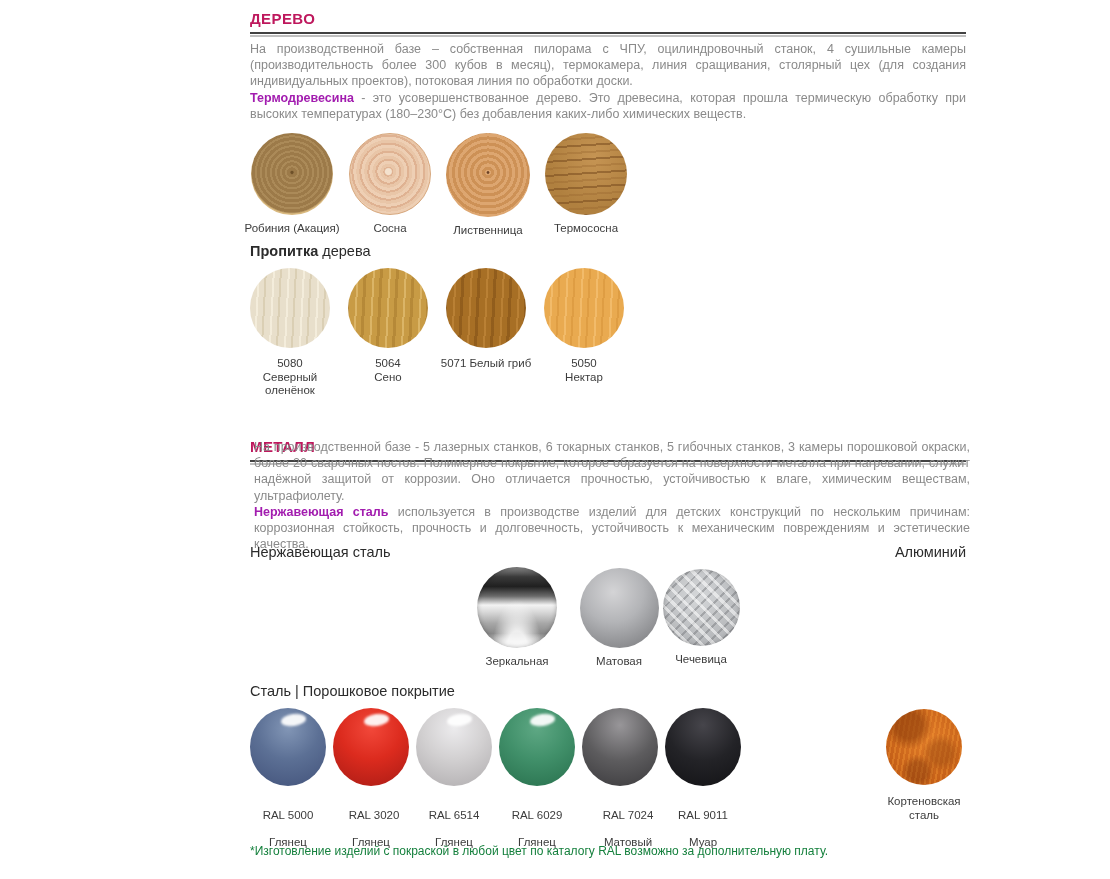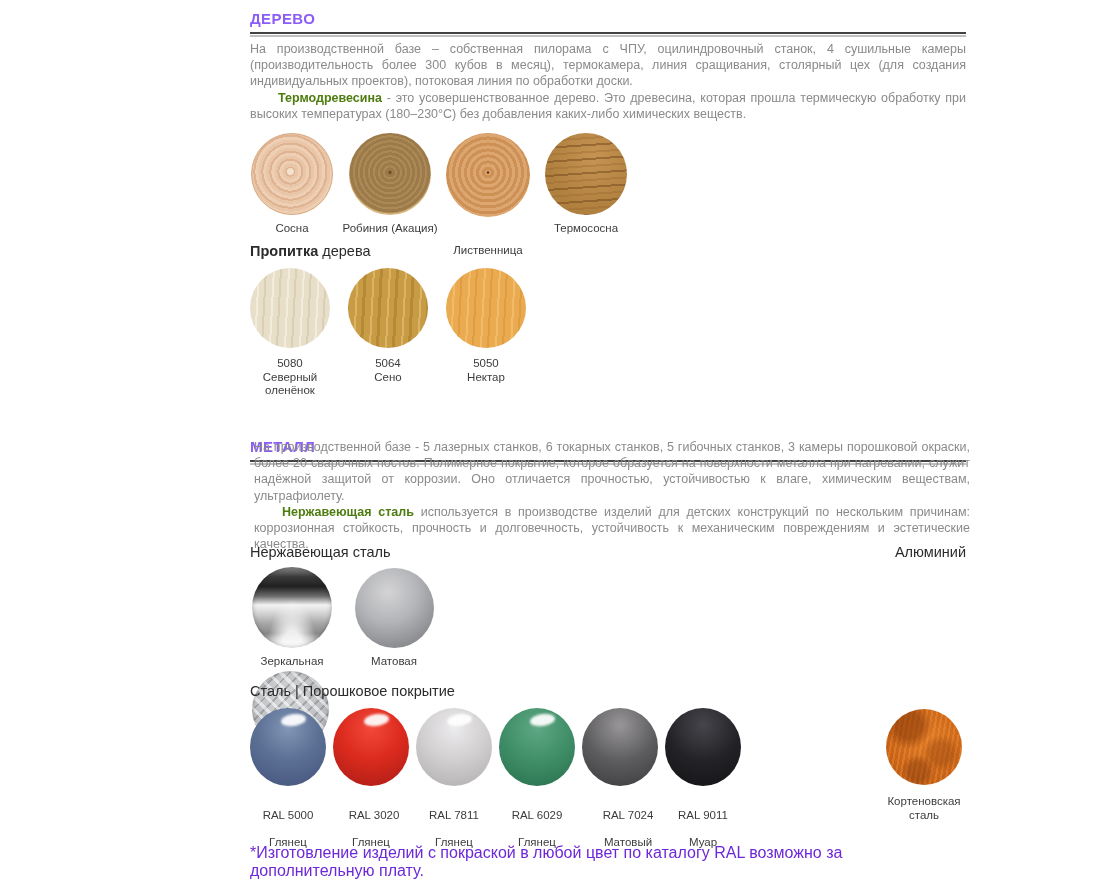--- a/index.html
+++ b/index.html
@@ -3,28 +3,28 @@
 <meta charset="utf-8">
 <style>
   html,body{margin:0;padding:0;}
   body{
     width:1110px;height:879px;background:#ffffff;position:relative;overflow:hidden;
     font-family:"Liberation Sans",sans-serif;
   }
   .abs{position:absolute;}
 
   
-  .section-head-text{font-size:15px;font-weight:700;color:#8b5cf6;letter-spacing:.4px;line-height:18px;}
+  .section-head-text{font-size:15px;font-weight:700;color:#be185d;letter-spacing:.4px;line-height:18px;}
   .section-rule{height:5px;margin-top:4px;
     background:linear-gradient(to bottom,#424242 0 2px,#ffffff 2px 3px,#c0c0c0 3px 5px);}
 
   
   .bodytext{font-size:12.5px;line-height:16.2px;color:#8a8a8a;text-align:justify;}
   .bodytext p{margin:0;}
-  .bodytext strong{color:#4d7c0f;font-weight:700;margin-left:28px;}
+  .bodytext strong{color:#a21caf;font-weight:700;}
 
   
   .subhead{font-size:14.5px;color:#2b2b2b;line-height:17px;}
   .subhead .bold-part{font-weight:700;}
   .subhead-row{display:flex;justify-content:space-between;align-items:baseline;}
 
   
   .row{display:flex;}
   .swatch{display:flex;flex-direction:column;align-items:center;}
   .swatch-label{margin-top:7px;font-size:11.5px;color:#3c3c3c;white-space:pre-line;
@@ -89,45 +89,45 @@
   .c-ral7024{background:radial-gradient(circle at 50% 22%,#989699 0%,#5d5c5e 50%,#3a393c 100%);}
   .c-ral9011{background:radial-gradient(circle at 50% 22%,#46454b 0%,#232327 50%,#121215 100%);}
   .c-corten{width:76px;height:76px;background-color:#d2691f;
     background-image:
       radial-gradient(circle at 30% 22%,rgba(140,60,10,.6) 0 16%,rgba(0,0,0,0) 30%),
       radial-gradient(circle at 72% 58%,rgba(150,70,15,.45) 0 14%,rgba(0,0,0,0) 27%),
       radial-gradient(circle at 42% 82%,rgba(120,50,10,.4) 0 12%,rgba(0,0,0,0) 22%),
       repeating-linear-gradient(100deg,rgba(255,165,60,.3) 0 2px,rgba(0,0,0,0) 2px 5px),
       radial-gradient(circle at 55% 40%,#e07b28,#bd5813 88%);}
 
-  .footer-note{font-size:16px;color:#6d28d9;}
+  .footer-note{font-size:12px;color:#15803d;}
 </style>
 </head>
 <body>
 
 <div class="abs" style="left:250px;top:10px;width:716px;">
   <div class="section-head-text">ДЕРЕВО</div>
   <div class="section-rule"></div>
 </div>
 
 <div class="abs bodytext" style="left:250px;top:41px;width:716px;">
   <p><span>На производственной базе – собственная пилорама с ЧПУ, оцилиндровочный станок, 4 сушильные камеры (производительность более 300 кубов в месяц), термокамера, линия сращивания, столярный цех (для создания индивидуальных проектов), потоковая линия по обработки доски.</span></p>
   <p><strong>Термодревесина</strong><span> - это усовершенствованное дерево. Это древесина, которая прошла термическую обработку при высоких температурах (180–230°С) без добавления каких-либо химических веществ.</span></p>
 </div>
 
 <div class="abs row" style="left:250px;top:133px;gap:14px;">
   <div class="swatch" style="width:84px;">
+    <div class="circle c-robinia"></div>
+    <div class="swatch-label nowrap">Робиния (Акация)</div>
+  </div>
+  <div class="swatch" style="width:84px;">
     <div class="circle c-sosna"></div>
     <div class="swatch-label nowrap">Сосна</div>
   </div>
   <div class="swatch" style="width:84px;">
-    <div class="circle c-robinia"></div>
-    <div class="swatch-label nowrap">Робиния (Акация)</div>
-  </div>
-  <div class="swatch" style="width:84px;gap:20px;">
     <div class="circle c-listvennica"></div>
     <div class="swatch-label nowrap">Лиственница</div>
   </div>
   <div class="swatch" style="width:84px;">
     <div class="circle c-termososna"></div>
     <div class="swatch-label nowrap">Термососна</div>
   </div>
 </div>
 
 <div class="abs subhead" style="left:250px;top:243px;">
@@ -140,20 +140,25 @@
     <div class="swatch-label" style="margin-top:9px;">5080
 Северный
 оленёнок</div>
   </div>
   <div class="swatch" style="width:80px;">
     <div class="circle c-5064"></div>
     <div class="swatch-label" style="margin-top:9px;">5064
 Сено</div>
   </div>
   <div class="swatch" style="width:80px;">
+    <div class="circle c-5071"></div>
+    <div class="swatch-label nowrap" style="margin-top:9px;">5071
+Белый гриб</div>
+  </div>
+  <div class="swatch" style="width:80px;">
     <div class="circle c-5050"></div>
     <div class="swatch-label" style="margin-top:9px;">5050
 Нектар</div>
   </div>
 </div>
 
 <div class="abs" style="left:250px;top:406px;width:716px;margin-top:32px;">
   <div class="section-head-text">МЕТАЛЛ</div>
   <div class="section-rule"></div>
 </div>
@@ -161,21 +166,21 @@
 <div class="abs bodytext" style="left:254px;top:439px;width:716px;">
   <p><span>На производственной базе - 5 лазерных станков, 6 токарных станков, 5 гибочных станков, 3 камеры порошковой окраски, более 20 сварочных постов. Полимерное покрытие, которое образуется на поверхности металла при нагревании, служит надёжной защитой от коррозии. Оно отличается прочностью, устойчивостью к влаге, химическим веществам, ультрафиолету.</span></p>
   <p><strong>Нержавеющая сталь</strong><span> используется в производстве изделий для детских конструкций по нескольким причинам: коррозионная стойкость, прочность и долговечность, устойчивость к механическим повреждениям и эстетические качества.</span></p>
 </div>
 
 <div class="abs subhead subhead-row" style="left:250px;top:544px;width:716px;">
   <span>Нержавеющая сталь</span>
   <span>Алюминий</span>
 </div>
 
-<div class="abs row" style="left:250px;top:567px;width:716px;justify-content:center;flex-direction:column;">
+<div class="abs row" style="left:250px;top:567px;width:716px;justify-content:center;">
   <div class="row" style="gap:18px;">
     <div class="swatch" style="width:84px;">
       <div class="circle c-mirror"></div>
       <div class="swatch-label nowrap">Зеркальная</div>
     </div>
     <div class="swatch" style="width:84px;">
       <div class="circle c-matte-steel" style="margin-top:1px;"></div>
       <div class="swatch-label nowrap">Матовая</div>
     </div>
   </div>
@@ -199,21 +204,21 @@
     <div class="swatch" style="width:76px;">
       <div class="ball gloss c-ral3020"></div>
       <div class="swatch-label" style="margin-top:9px;">
         <span style="display:block;margin-left:6px;">RAL 3020</span>
         <span style="display:block;">Глянец</span>
       </div>
     </div>
     <div class="swatch" style="width:76px;">
       <div class="ball gloss c-ral9006"></div>
       <div class="swatch-label" style="margin-top:9px;">
-        <span style="display:block;">RAL 7811</span>
+        <span style="display:block;">RAL 6514</span>
         <span style="display:block;">Глянец</span>
       </div>
     </div>
     <div class="swatch" style="width:76px;">
       <div class="ball gloss c-ral6029"></div>
       <div class="swatch-label" style="margin-top:9px;">
         <span style="display:block;">RAL 6029</span>
         <span style="display:block;">Глянец</span>
       </div>
     </div>

